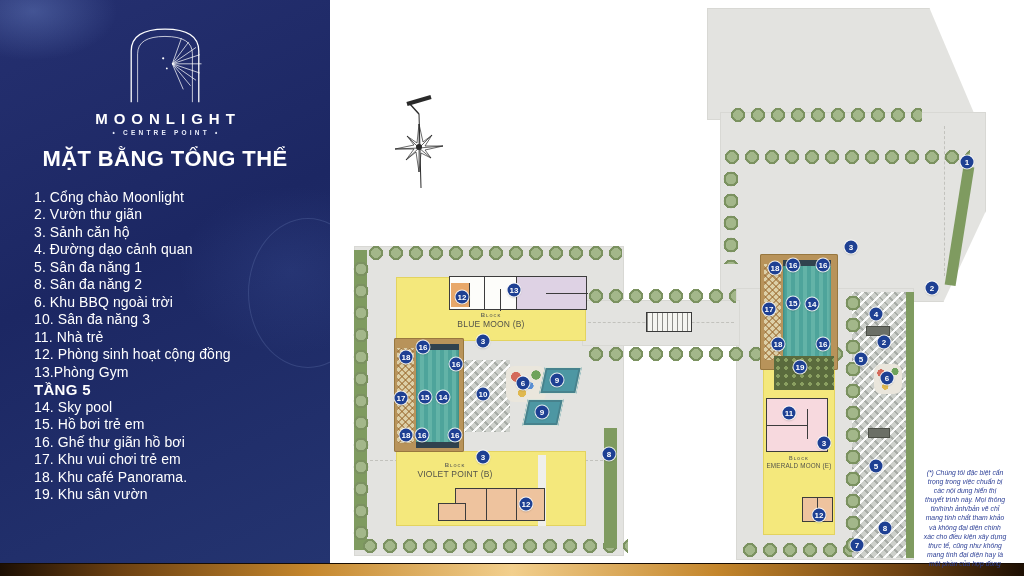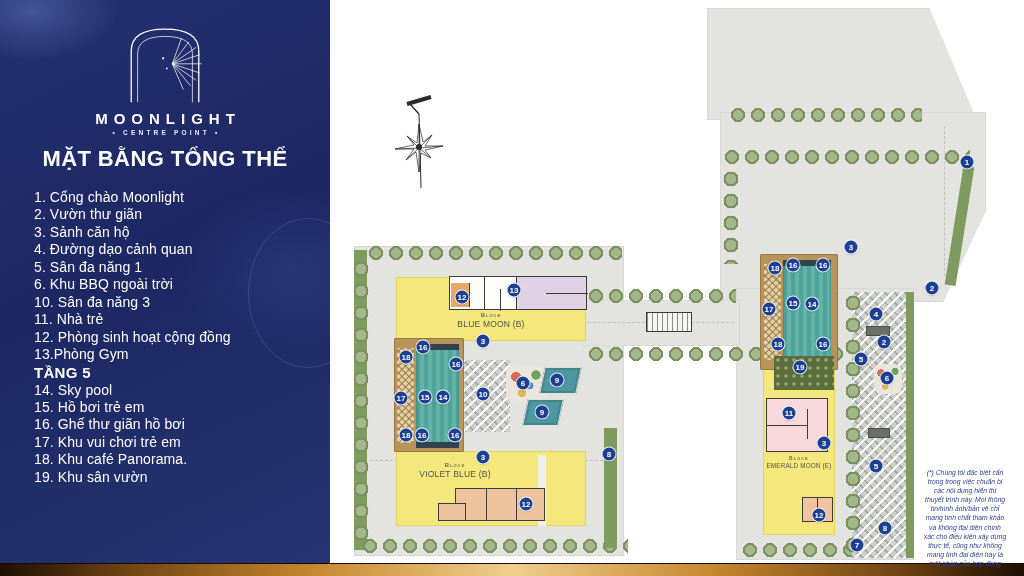--- a/index.html
+++ b/index.html
@@ -116,20 +116,21 @@
 
   <div class="side-title">MẶT BẰNG TỔNG THỂ</div>
 
   <div class="legend">
     <ul>
         <li>1. Cổng chào Moonlight</li>
         <li>2. Vườn thư giãn</li>
         <li>3. Sảnh căn hộ</li>
         <li>4. Đường dạo cảnh quan</li>
         <li>5. Sân đa năng 1</li>
+        <li>8. Sân đa năng 2</li>
         <li>6. Khu BBQ ngoài trời</li>
         <li>10. Sân đa năng 3</li>
         <li>11. Nhà trẻ</li>
         <li>12. Phòng sinh hoạt cộng đồng</li>
         <li>13.Phòng Gym</li>
       </ul>
     <h3>TẦNG 5</h3>
     <ul>
         <li>14. Sky pool</li>
         <li>15. Hồ bơi trẻ em</li>
@@ -185,21 +186,21 @@
   <div class="playground" style="left:544px; top:364px; width:28px; height:30px;"></div>
 
   <div class="block" style="left:66px; top:277px; width:190px; height:64px;"></div>
   <div class="lbl-abs" style="left:66px; top:312px; width:190px;">
     <span class="blabel">Block</span>
     <span class="bname">BLUE MOON (B)</span>
   </div>
   <div class="block" style="left:66px; top:451px; width:190px; height:75px;"></div>
   <div class="lbl-abs" style="left:60px; top:462px; width:130px;">
     <span class="blabel">Block</span>
-    <span class="bname">VIOLET BLUE (B)</span>
+    <span class="bname">VIOLET POINT (B)</span>
   </div>
   <div class="block" style="left:433px; top:360px; width:72px; height:175px;"></div>
   <div class="lbl-abs" style="left:433px; top:455px; width:72px;">
     <span class="blabel" style="font-size:5px;">Block</span>
     <span class="bname" style="font-size:6.3px;">EMERALD MOON (E)</span>
   </div>
 
   <div style="position:absolute; left:208px; top:455px; width:8px; height:71px; background:#efefec;"></div>
 
   <div class="fp" style="left:119px; top:276px; width:138px; height:34px;">

